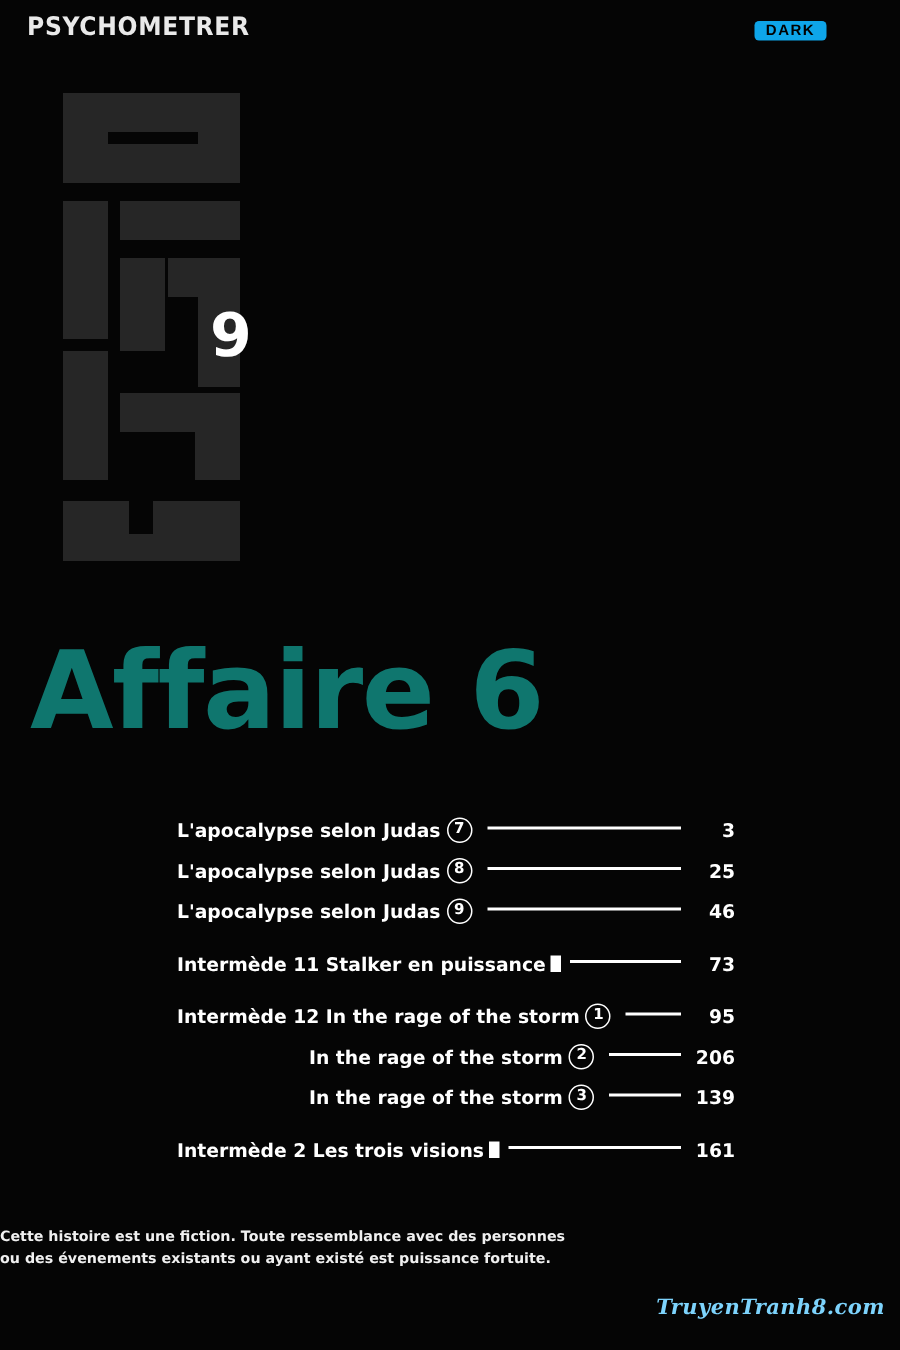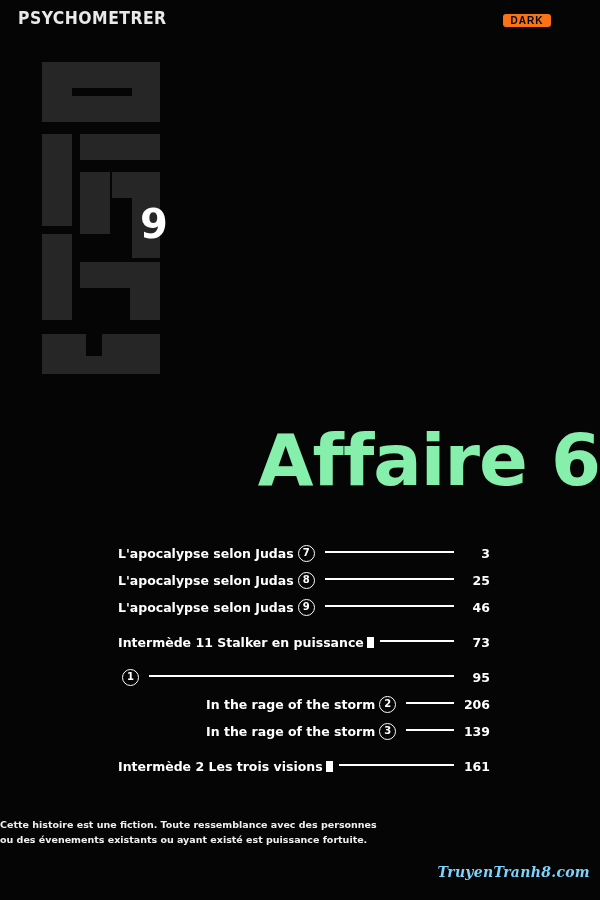--- a/index.html
+++ b/index.html
@@ -62,21 +62,21 @@
 
   
   .publisher {
     position: absolute;
     right: 18px;
     top: 10px;
     width: 110px;
     text-align: center;
   }
   .pub-dark {
-    background: #f97316;
+    background: #0ea5e9;
     color: #000000;
     font-size: 10px;
     font-weight: bold;
     letter-spacing: 1px;
     display: inline-block;
     padding: 1px 8px;
     border-radius: 3px;
     margin-bottom: 17px;
   }
   .pub-kana {
@@ -90,25 +90,25 @@
     border-radius: 10px;
     padding: 1px 6px 3px 6px;
   }
 
   
   .affaire {
     position: absolute;
     left: 0;
     right: 0;
     top: 424px;
-    text-align: right;
+    text-align: left;
     font-family: "DejaVu Sans", sans-serif;
     font-size: 72px;
     font-weight: bold;
-    color: #86efac;
+    color: #0f766e;
     letter-spacing: -1px;
     line-height: 1;
     padding-left: 20px;
   }
 
   
   .toc {
     position: absolute;
     left: 118px;
     top: 540px;
@@ -250,20 +250,21 @@
     </div>
 
     <div class="toc-row gap-top">
       <span class="toc-label">Intermède  11  Stalker en puissance</span>
       <span class="toc-sq"></span>
       <span class="toc-leader"></span>
       <span class="toc-page">73</span>
     </div>
 
     <div class="toc-row gap-top">
+      <span class="toc-label">Intermède  12  In the rage of the storm</span>
       <span class="toc-num-circle">1</span>
       <span class="toc-leader"></span>
       <span class="toc-page">95</span>
     </div>
 
     <div class="toc-row">
       <span class="toc-indent"></span>
       <span class="toc-label">In the rage of the storm</span>
       <span class="toc-num-circle">2</span>
       <span class="toc-leader"></span>

